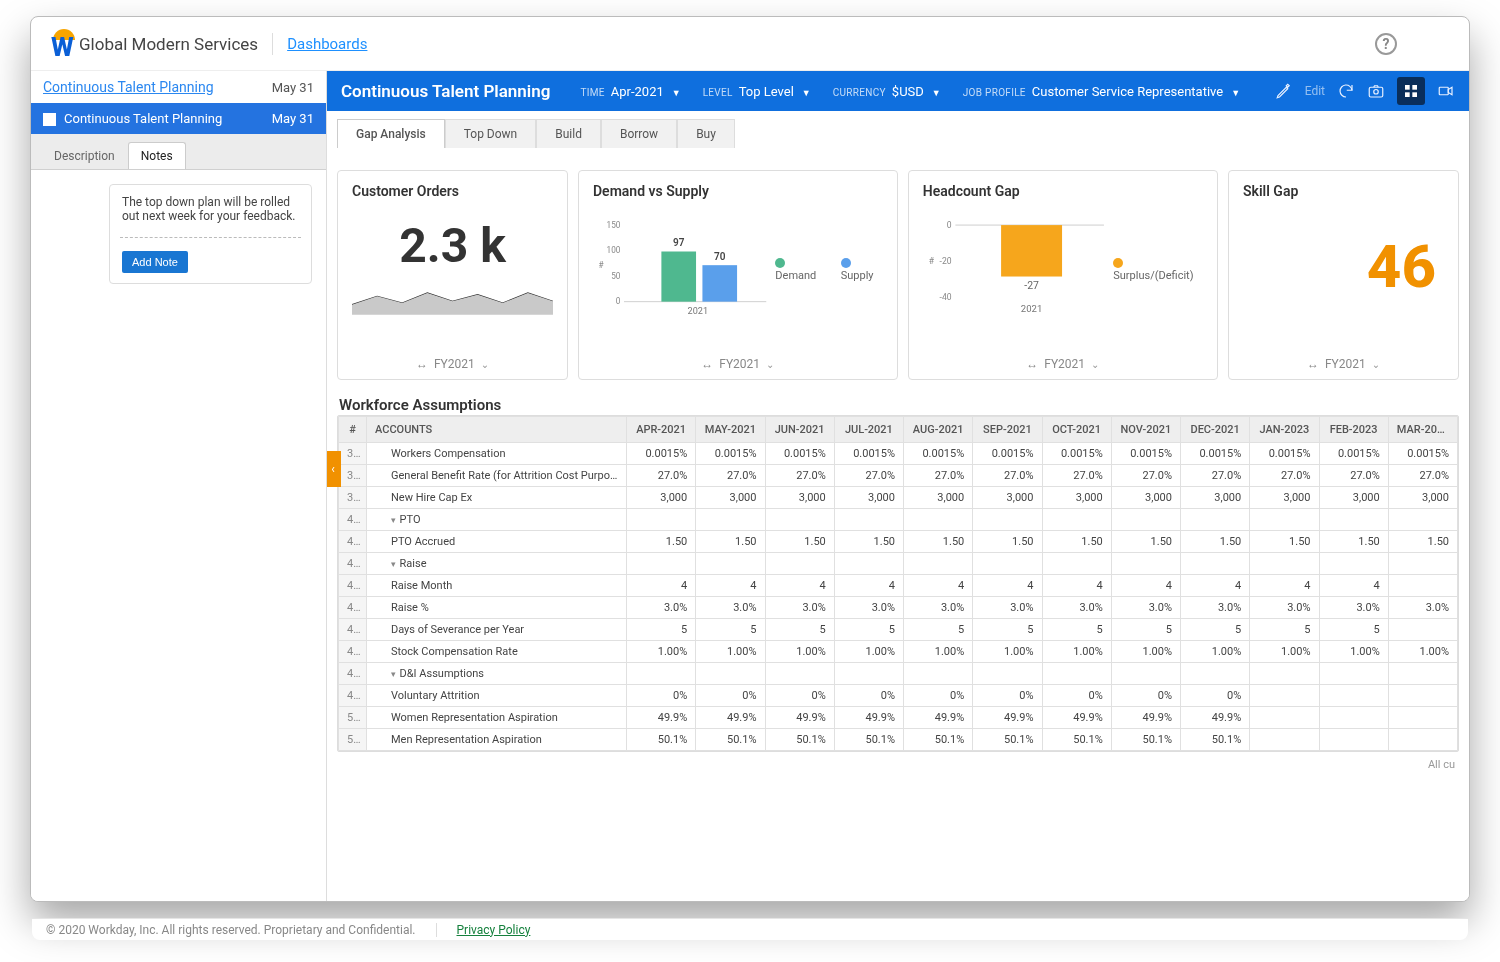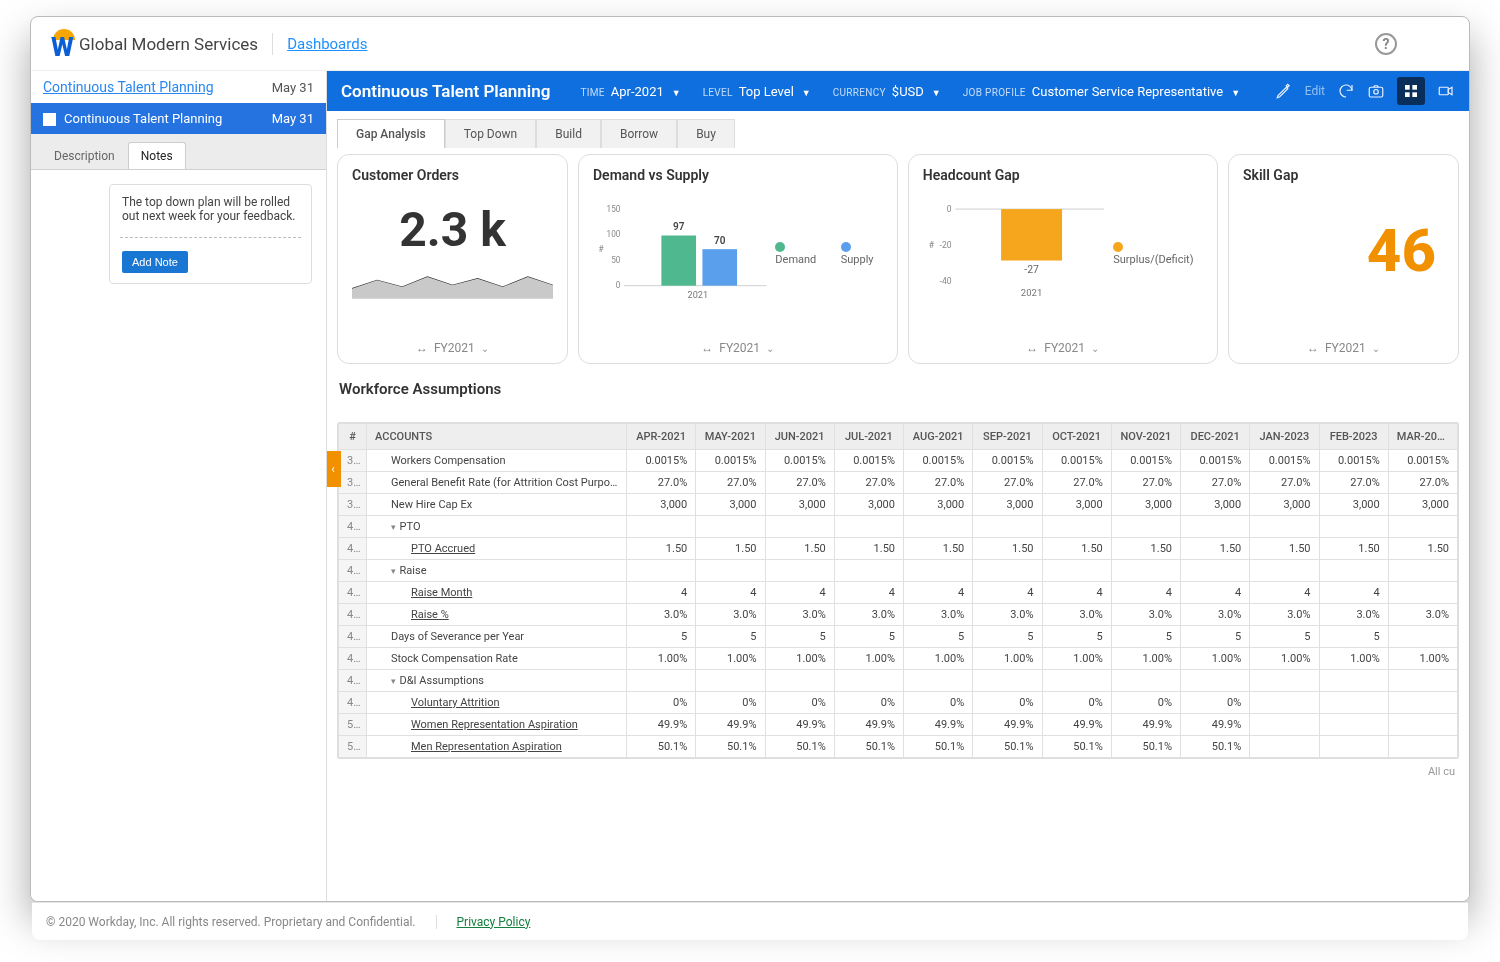--- a/index.html
+++ b/index.html
@@ -45,47 +45,47 @@
   .bb-actions{margin-left:auto;display:flex;align-items:center;gap:12px;}
   .bb-icon{width:18px;height:18px;display:inline-flex;align-items:center;justify-content:center;color:#dfe9f8;}
   .bb-icon svg{width:18px;height:18px;stroke:#e8f0ff;fill:none;stroke-width:1.6;}
   .bb-square{width:28px;height:28px;background:#0a2e5a;border-radius:3px;display:flex;align-items:center;justify-content:center;}
   .content{flex:1;overflow:auto;background:#fff;padding:0 4px 8px 4px;position:relative;}
   .handle{position:absolute;left:-2px;top:340px;width:16px;height:36px;background:#F19100;border-radius:2px 0 0 2px;display:flex;align-items:center;justify-content:center;color:#fff;font-size:12px;}
   .subtabs{display:flex;gap:0;margin:8px 0 6px 6px;}
   .subtab{padding:7px 18px;font-size:12px;color:#555;border:1px solid #ddd;border-bottom:none;background:#f1f1f1;cursor:pointer;}
   .subtab.active{background:#fff;font-weight:500;border-color:#ccc;}
   .cards{display:flex;gap:10px;padding:0 6px;}
-  .card{flex:1;border:1px solid #ddd;border-radius:12px;padding:12px 14px 8px;min-height:210px;display:flex;flex-direction:column;position:relative;}
+  .card{flex:1;border:1px solid #ddd;border-radius:4px;padding:12px 14px 8px;min-height:210px;display:flex;flex-direction:column;position:relative;margin-top:16px;}
   .card h3{font-size:14px;font-weight:600;color:#333;margin-bottom:8px;}
   .card .fy{text-align:center;color:#888;font-size:12px;margin-top:auto;padding-top:6px;display:flex;align-items:center;justify-content:center;gap:6px;}
   .card .fy .chev{font-size:10px;color:#999;}
   .big{font-size:48px;font-weight:700;text-align:center;margin:10px 0 4px;}
   .orange{color:#F19100;font-size:60px;font-weight:800;text-align:right;padding-right:8px;margin-top:24px;}
   .spark{height:40px;width:100%;}
   .chart{height:120px;display:flex;flex-direction:row;align-items:center;}
   .legend{display:flex;gap:16px;justify-content:center;font-size:11px;color:#666;margin-top:4px;}
   .dot{width:10px;height:10px;border-radius:50%;display:inline-block;margin-right:4px;vertical-align:middle;}
   
-  .section-title{font-size:15px;font-weight:600;margin:16px 8px 24px;color:#333;}
+  .section-title{font-size:15px;font-weight:600;margin:16px 8px 1px;color:#333;}
   .tbl-wrap{border:1px solid #ddd;margin:0 6px;border-radius:2px;overflow:hidden;}
   table{border-collapse:collapse;width:100%;font-size:11px;table-layout:fixed;}
   th,td{border:1px solid #e0e0e0;padding:4px 8px;white-space:nowrap;overflow:hidden;text-overflow:ellipsis;}
   thead th{background:#eee;color:#555;font-weight:500;text-align:center;height:26px;}
   thead th:first-child{width:28px;text-align:center;}
   thead th:nth-child(2){width:260px;text-align:left;}
   tbody td:first-child{text-align:center;color:#888;background:#f5f5f5;}
   tbody td:nth-child(2){text-align:left;color:#444;}
   tbody td{text-align:right;color:#444;height:17px;}
   .ind1{padding-left:24px;}
-  .ind2{padding-left:44px;text-decoration:underline;}
+  .ind2{padding-left:24px;}
   .caret-sm{display:inline-block;margin-right:4px;font-size:9px;color:#888;}
   .allcu{text-align:right;color:#999;font-size:11px;margin:6px 10px 0;}
   
-  .footer{position:absolute;left:32px;right:32px;bottom:22px;height:38px;border-top:1px solid #e5e5e5;font-size:12px;color:#888;display:flex;align-items:center;padding:0 14px;background:#fff;border-radius:0 0 8px 8px;}
+  .footer{position:absolute;left:32px;right:32px;bottom:22px;height:22px;border-top:1px solid #e5e5e5;font-size:12px;color:#888;display:flex;align-items:center;padding:0 14px;background:#fff;border-radius:0 0 8px 8px;}
   .footer .pp{color:#15803d;margin-left:20px;padding-left:20px;border-left:1px solid #ddd;}
 </style>
 </head>
 <body>
 
 <div class="shell">
 
   <div class="topbar">
     <div class="logo">
       <div class="w-logo">

